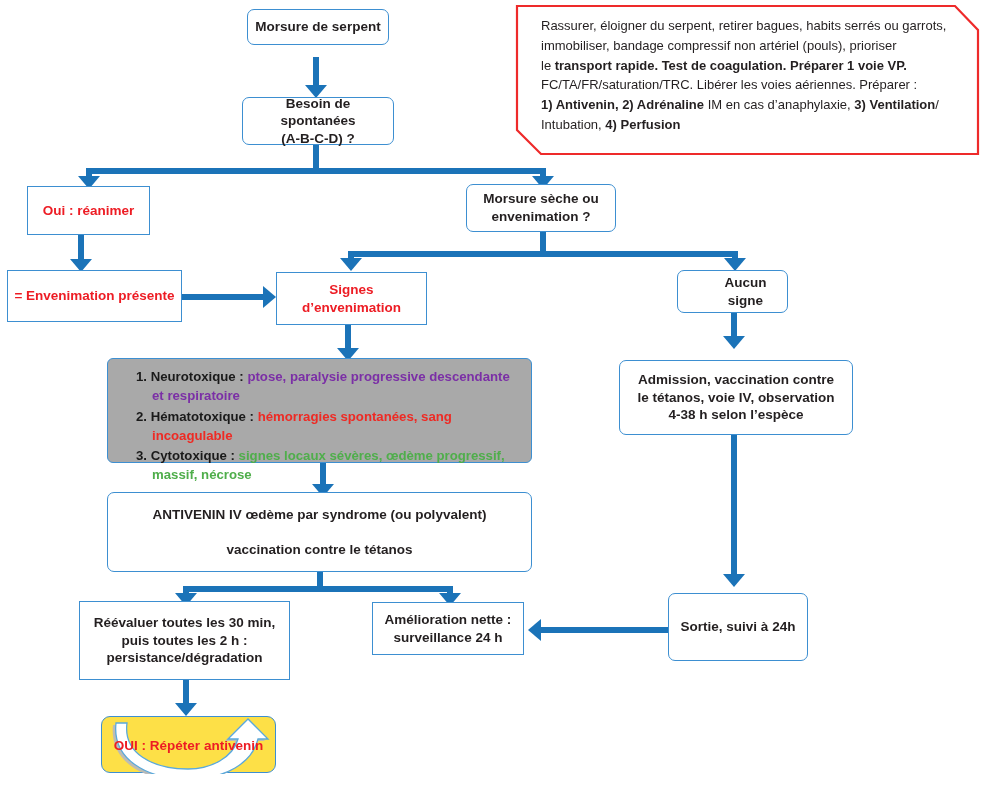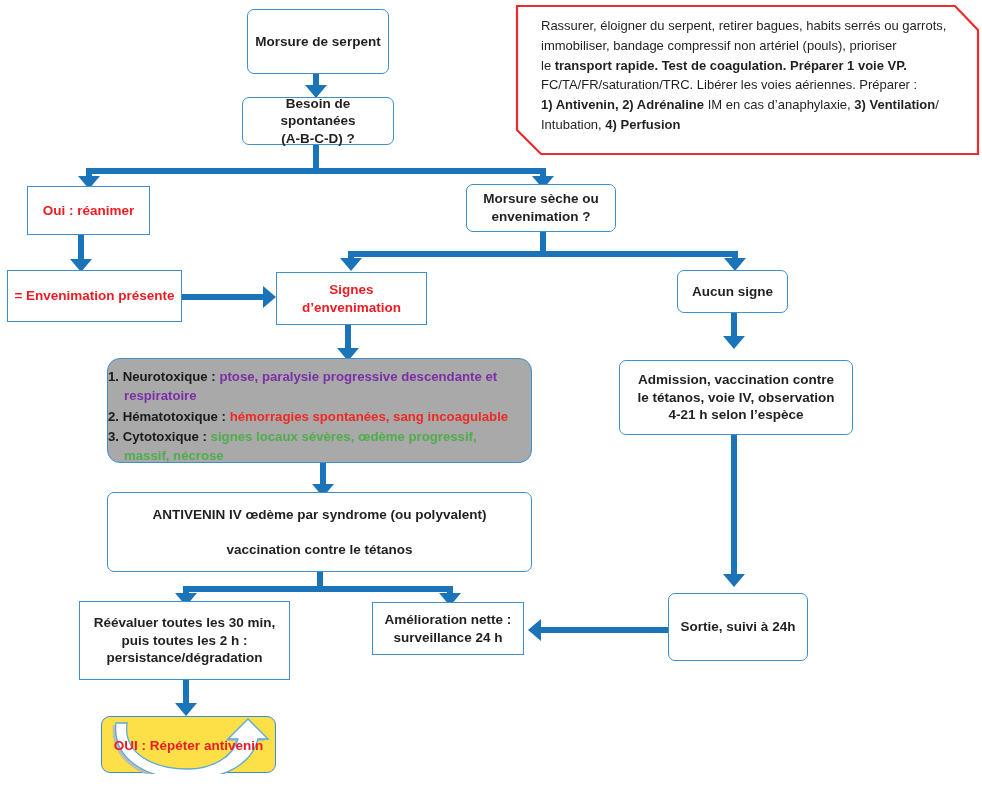--- a/index.html
+++ b/index.html
@@ -57,22 +57,22 @@
   }
   .note .txt{position:relative;z-index:2;margin-left:8px;}
   .note b{font-weight:bold;}
 
   
   .greybox{
     position:absolute;
     box-sizing:border-box;
     background:#a9a9a9;
     border:1.6px solid #3d8fd1;
-    border-radius:13px;
-    padding:8px 12px 8px 0;
+    border-radius:6px;
+    padding:8px 12px 8px 28px;
     font-size:13.2px;
     line-height:1.46;
     color:#1a1a1a;
     z-index:6;
   }
   .greybox .li{
     font-weight:bold;
     text-indent:0;
     padding-left:16px;
     margin-bottom:1px;
@@ -192,21 +192,21 @@
 
   <div class="ln" style="left:731px;top:435px;width:6px;height:145px;"></div>
   <div class="arrow down" style="left:723px;top:574px;"></div>
 
   <div class="ln" style="left:541px;top:627px;width:140px;height:6px;"></div>
   <div class="arrow left" style="left:528px;top:619px;"></div>
 
   <div class="ln" style="left:183px;top:680px;width:6px;height:30px;"></div>
   <div class="arrow down" style="left:175px;top:703px;"></div>
 
-  <div class="box" style="left:247px;top:9px;width:142px;height:65px;align-items:center;">
+  <div class="box" style="left:247px;top:9px;width:142px;height:36px;align-items:center;">
     <span class="inner">Morsure de serpent</span>
   </div>
 
   <div class="box" style="left:242px;top:97px;width:152px;height:48px;">
     <span class="inner">
       <span>Besoin de spontanées</span><br>
       <span>(A-B-C-D) ?</span>
     </span>
   </div>
 
@@ -222,29 +222,29 @@
     <span class="inner">
       <span>Morsure sèche ou</span><br>
       <span>envenimation ?</span>
     </span>
   </div>
 
   <div class="box square" style="left:276px;top:272px;width:151px;height:53px;justify-content:center;">
     <span class="inner red-text">Signes d’envenimation</span>
   </div>
 
-  <div class="box" style="left:677px;top:270px;width:111px;height:43px;">
+  <div class="box" style="left:677px;top:270px;width:111px;height:43px;padding-left:32px;">
     <span class="inner">Aucun signe</span>
   </div>
 
   <div class="box" style="left:619px;top:360px;width:234px;height:75px;">
     <span class="inner">
       <span>Admission, vaccination contre</span><br>
       <span>le tétanos, voie IV, observation</span><br>
-      <span>4-21 h selon l’espèce</span>
+      <span>4-38 h selon l’espèce</span>
     </span>
   </div>
 
   <div class="greybox" style="left:107px;top:358px;width:425px;height:105px;">
     <div class="li">
       <span class="num">1.</span>
       <span>Neurotoxique :</span>
       <span class="c-purple">ptose, paralysie progressive descendante et respiratoire</span>
     </div>
     <div class="li">

